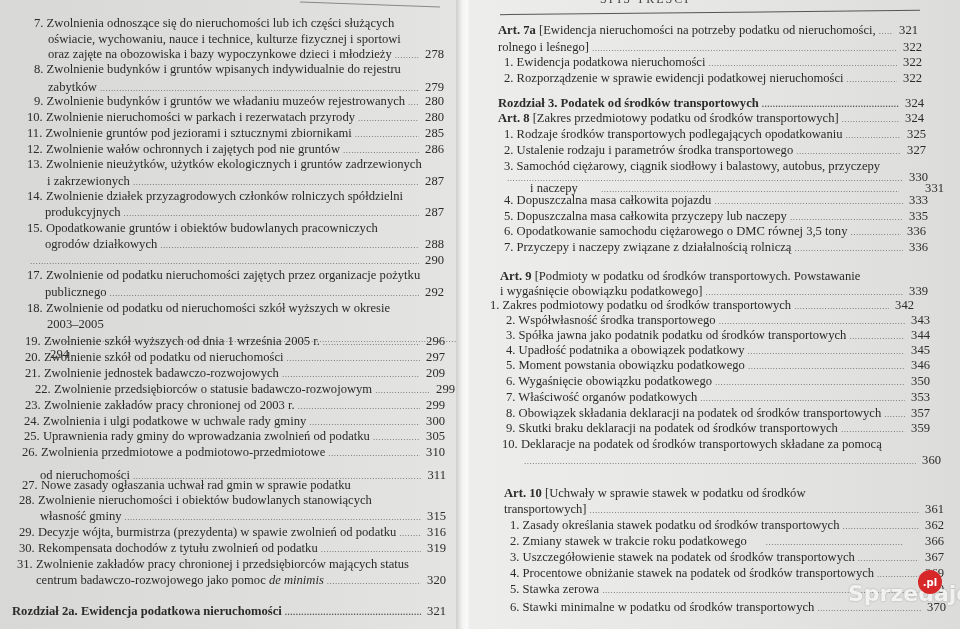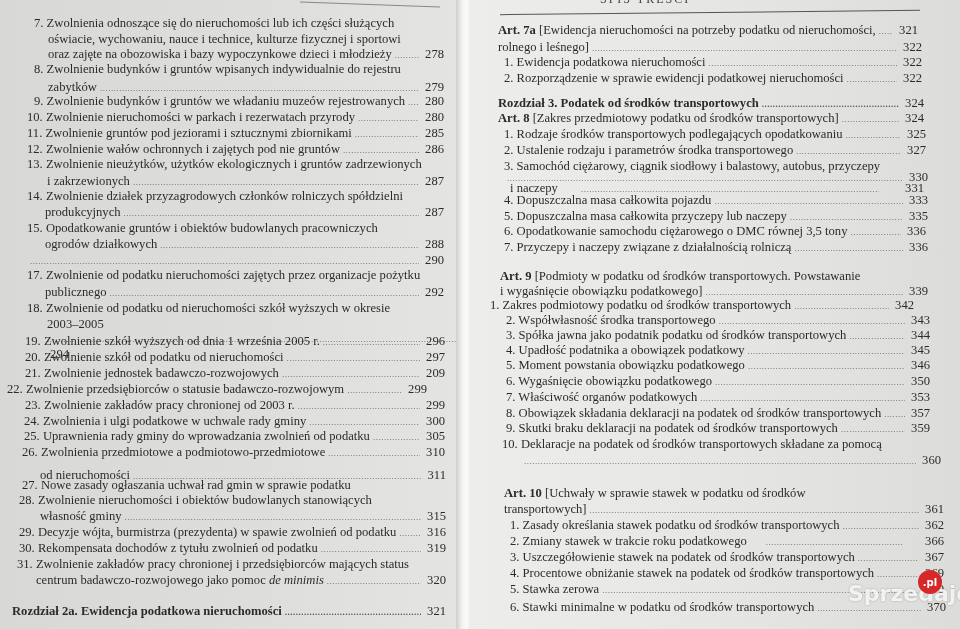--- a/index.html
+++ b/index.html
@@ -134,21 +134,21 @@
       <span class="dots"></span>
       <span class="pg">297</span>
     </div>
 
   <div class="line" style="left:25px;top:366px;width:420px;">
       <span class="txt">21. Zwolnienie jednostek badawczo-rozwojowych</span>
       <span class="dots"></span>
       <span class="pg">209</span>
     </div>
 
-  <div class="line" style="left:7px;top:382px;width:420px;">
+  <div class="line" style="left:35px;top:382px;width:420px;">
       <span class="txt">22. Zwolnienie przedsiębiorców o statusie badawczo-rozwojowym</span>
       <span class="dots"></span>
       <span class="pg">299</span>
     </div>
 
   <div class="line" style="left:25px;top:398px;width:420px;">
       <span class="txt">23. Zwolnienie zakładów pracy chronionej od 2003 r.</span>
       <span class="dots"></span>
       <span class="pg">299</span>
     </div>
@@ -253,21 +253,21 @@
       <span class="dots"></span>
       <span class="pg">327</span>
     </div>
   <div class="line" style="left:34px;top:159px;width:410px;">
       <span class="txt">3. Samochód ciężarowy, ciągnik siodłowy i balastowy, autobus, przyczepy</span>
     </div>
   <div class="line" style="left:34px;top:170px;width:424px;">
       <span class="dots"></span>
       <span class="pg">330</span>
     </div>
-  <div class="line" style="left:40px;top:181px;width:414px;gap:20px;">
+  <div class="line" style="left:60px;top:181px;width:414px;gap:20px;">
       <span class="txt">i naczepy</span>
       <span class="dots"></span>
       <span class="pg">331</span>
     </div>
   <div class="line" style="left:34px;top:193px;width:424px;">
       <span class="txt">4. Dopuszczalna masa całkowita pojazdu</span>
       <span class="dots"></span>
       <span class="pg">333</span>
     </div>
   <div class="line" style="left:34px;top:209px;width:424px;">

